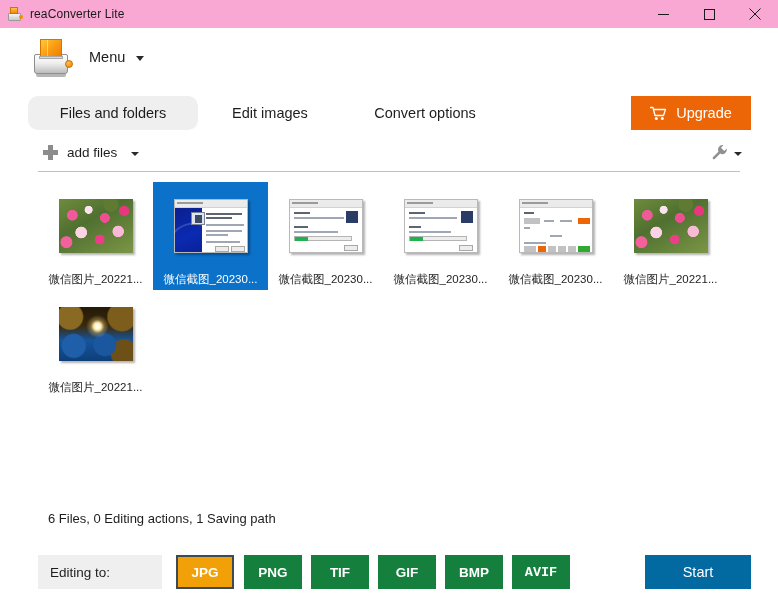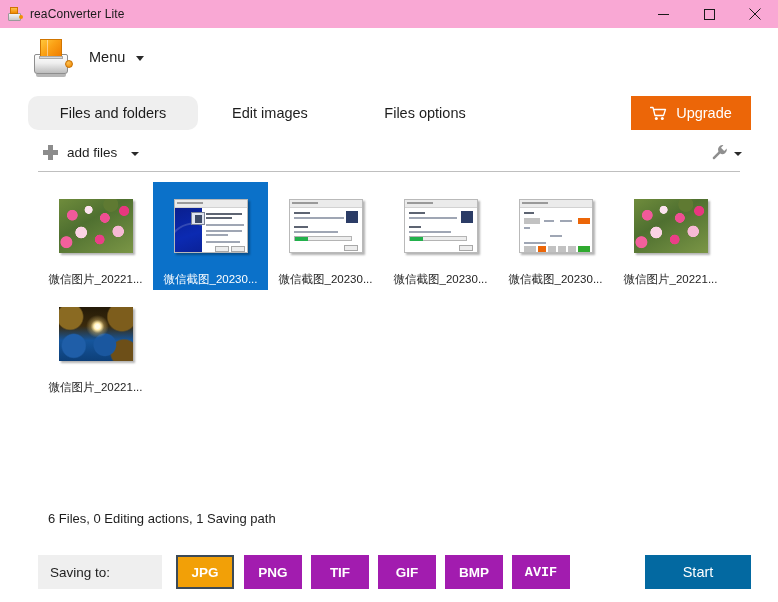--- a/index.html
+++ b/index.html
@@ -351,21 +351,21 @@
     display: flex; align-items: center;
     box-sizing: border-box;
   }
   .convert-label {
     font-size: 13.5px; color: #1d1d1d; padding-left: 12px;
   }
   .fmt {
     position: absolute; top: 0;
     width: 58px; height: 34px;
     display: flex; align-items: center; justify-content: center;
-    background: #a21caf;
+    background: #15803d;
     color: #ffffff;
     font-size: 13.5px; font-weight: bold;
     cursor: default;
     box-sizing: border-box;
   }
   .fmt.active {
     background: #f2a007;
     border: 2px solid #3c4a57;
     color: #ffffff;
   }
@@ -426,21 +426,21 @@
   </div>
 
   <div class="tabbar">
     <div class="tab active" id="tab0">
       <span>Files and folders</span>
     </div>
     <div class="tab" id="tab1">
       <span>Edit images</span>
     </div>
     <div class="tab" id="tab2">
-      <span>Files options</span>
+      <span>Convert options</span>
     </div>
   </div>
 
   <div class="upgrade-btn">
     <svg class="cart-icon" width="17" height="15" viewBox="0 0 17 15">
       <path d="M0.5 1.5 H3 L5 9.5 H13.5 L15.5 3.5 H4" fill="none" stroke="#ffffff" stroke-width="1.3" stroke-linejoin="round" stroke-linecap="round"></path>
       <circle cx="6.3" cy="12.5" r="1.5" fill="#ffffff"></circle>
       <circle cx="12.3" cy="12.5" r="1.5" fill="#ffffff"></circle>
     </svg>
     <span class="upgrade-label">Upgrade</span>
@@ -567,21 +567,21 @@
       </div>
       <div class="filelabel">微信图片_20221...</div>
     </div>
 
   </div>
 
   <div class="status">6 Files, 0 Editing actions, 1 Saving path</div>
 
   <div class="bottombar">
     <div class="convert-label-box">
-      <span class="convert-label">Saving to:</span>
+      <span class="convert-label">Editing to:</span>
     </div>
 
     <div class="fmt active" style="left:176px;">
       <span>JPG</span>
     </div>
     <div class="fmt" style="left:244px;">
       <span>PNG</span>
     </div>
     <div class="fmt" style="left:311px;">
       <span>TIF</span>

